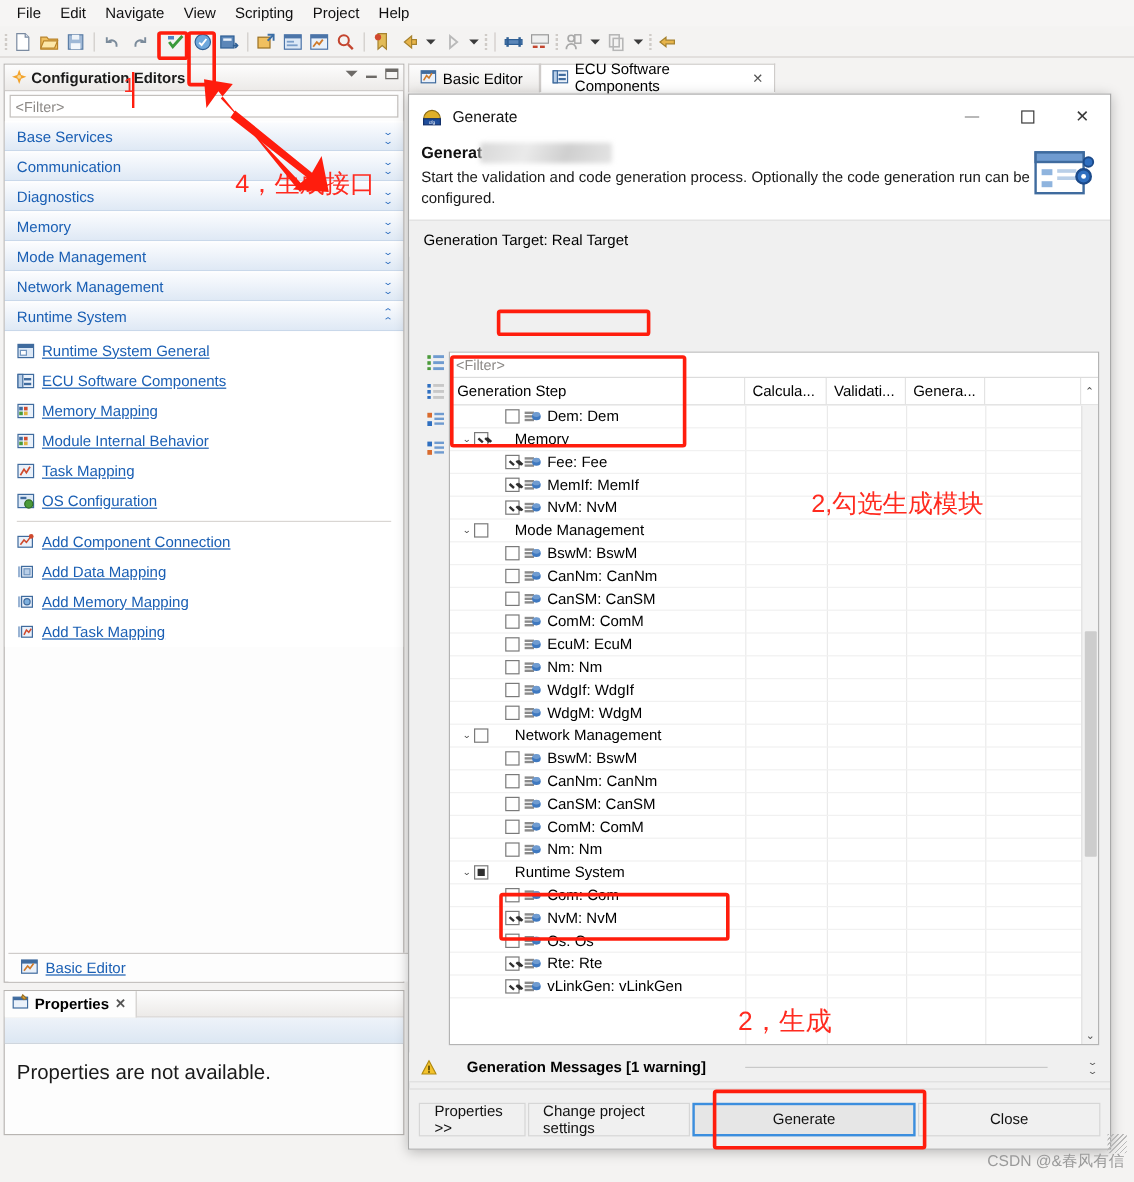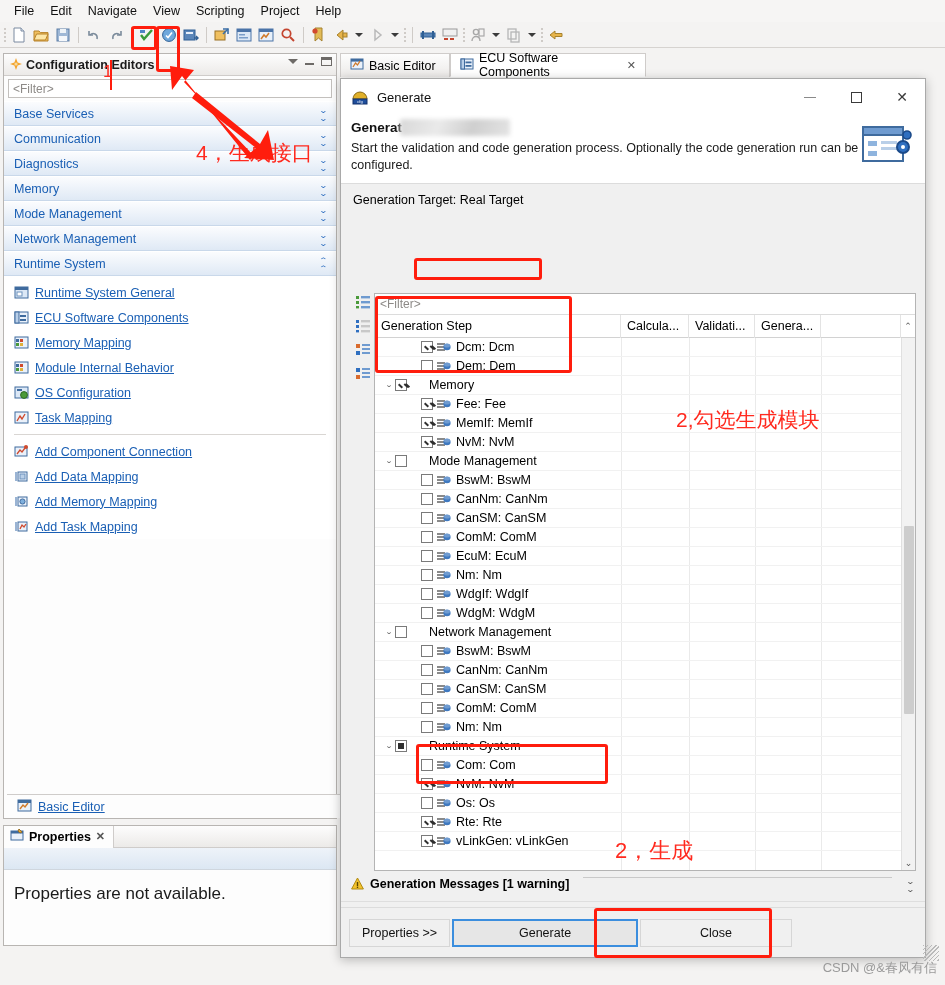--- a/index.html
+++ b/index.html
@@ -150,21 +150,21 @@
   .modicon { width:14px; height:11px; flex:0 0 14px; }
   .tlabel2 { white-space:nowrap; }
   .scrollv { position:absolute; right:0; top:0; bottom:0; width:14px; background:#f2f2f2;
              border-left:1px solid #e0e0e0; }
   .sthumb { position:absolute; left:2px; width:10px; background:#cdcdcd; border-radius:1px; }
   .sarrow { position:absolute; left:0; right:0; height:14px; display:flex; align-items:center;
             justify-content:center; color:#555; font-size:9px; }
 
   
   .msgbar { position:absolute; left:0; right:0; top:798px; height:24px; background:#f0f0f0;
-            display:flex; align-items:flex-start; padding:0 10px; gap:6px; }
+            display:flex; align-items:center; padding:0 10px; gap:25px; }
   .msgbar .warnico { width:13px; height:13px; }
   .msgbar .mtxt { font-weight:bold; font-size:12.5px; white-space:nowrap; }
   .msgbar .mline { flex:1; height:1px; background:#c9c9c9; margin:0 8px; }
   .msgpanel { position:absolute; left:0; right:0; top:822px; bottom:56px; background:#f0f0f0;
               border-top:1px solid #dedede; }
 
   .btnrow { position:absolute; left:0; right:0; bottom:0; height:50px; background:#f0f0f0;
             border-top:1px solid #dcdcdc; display:flex; align-items:center; padding:0 8px; gap:2px; }
   .dbtn { height:28px; min-width:84px; padding:0 12px; background:#e3e3e3; border:1px solid #c0c0c0;
           font-size:12.5px; display:flex; align-items:center; justify-content:center; color:#111; }
@@ -454,35 +454,35 @@
               <rect x="6" y="4" width="3" height="3" fill="#cf4a2e"></rect>
               <rect x="2" y="8" width="3" height="3" fill="#4a9a3a"></rect>
               <rect x="6" y="8" width="3" height="3" fill="#e0b03a"></rect>
             </svg>
         </span>
         <span class="lab">Module Internal Behavior</span>
       </div>
       <div class="lrow">
         <span class="micon">
           <svg width="15" height="15" viewBox="0 0 15 15">
+              <rect x="1" y="2" width="13" height="11" fill="#eaf1fa" stroke="#3f6b9e"></rect>
+              <path d="M3 11l3-5 2 3 3-5" fill="none" stroke="#cf4a2e" stroke-width="1.4"></path>
+            </svg>
+        </span>
+        <span class="lab">Task Mapping</span>
+      </div>
+      <div class="lrow">
+        <span class="micon">
+          <svg width="15" height="15" viewBox="0 0 15 15">
               <rect x="1" y="2" width="13" height="11" fill="#dce8f6" stroke="#3f6b9e"></rect>
               <circle cx="10" cy="10" r="3.4" fill="#4a9a3a" stroke="#2e6b23"></circle>
               <rect x="3" y="4" width="5" height="2" fill="#3f6b9e"></rect>
             </svg>
         </span>
         <span class="lab">OS Configuration</span>
-      </div>
-      <div class="lrow">
-        <span class="micon">
-          <svg width="15" height="15" viewBox="0 0 15 15">
-              <rect x="1" y="2" width="13" height="11" fill="#eaf1fa" stroke="#3f6b9e"></rect>
-              <path d="M3 11l3-5 2 3 3-5" fill="none" stroke="#cf4a2e" stroke-width="1.4"></path>
-            </svg>
-        </span>
-        <span class="lab">Task Mapping</span>
       </div>
 
       <div class="hr"></div>
 
       <div class="lrow">
         <span class="micon">
           <svg width="15" height="15" viewBox="0 0 15 15">
               <rect x="1" y="3" width="12" height="9" fill="#eaf1fa" stroke="#3f6b9e"></rect>
               <path d="M3 10l3-4 2 2 3-4" fill="none" stroke="#cf4a2e" stroke-width="1.3"></path>
               <circle cx="12" cy="3" r="2" fill="#cf4a2e"></circle>
@@ -682,32 +682,20 @@
         <div class="tbody">
           <div class="gridlines">
             <div class="gline" style="left:246px;"></div>
             <div class="gline" style="left:314px;"></div>
             <div class="gline" style="left:380px;"></div>
             <div class="gline" style="left:446px;"></div>
           </div>
           <div id="treeRows">
               <div class="trow">
                 <span style="width: 46px; flex: 0 0 auto;"></span>
-                <span class="cbx on"></span>
-                <span class="modicon" style="margin-left: 4px;"><svg width="14" height="11" viewBox="0 0 14 11">
-                    <rect x="0" y="1" width="8" height="2" fill="#8a8a8a"></rect>
-                    <rect x="0" y="4" width="8" height="2" fill="#8a8a8a"></rect>
-                    <rect x="0" y="7" width="8" height="2" fill="#8a8a8a"></rect>
-                    <ellipse cx="10" cy="5" rx="3.6" ry="3.2" fill="#3f79c0"></ellipse>
-                    <ellipse cx="10" cy="3.4" rx="3" ry="2" fill="#6f9bd0"></ellipse>
-                  </svg></span>
-                <span class="tlabel2" style="margin-left: 5px;">Dcm: Dcm</span>
-              </div>
-              <div class="trow">
-                <span style="width: 46px; flex: 0 0 auto;"></span>
                 <span class="cbx"></span>
                 <span class="modicon" style="margin-left: 4px;"><svg width="14" height="11" viewBox="0 0 14 11">
                     <rect x="0" y="1" width="8" height="2" fill="#8a8a8a"></rect>
                     <rect x="0" y="4" width="8" height="2" fill="#8a8a8a"></rect>
                     <rect x="0" y="7" width="8" height="2" fill="#8a8a8a"></rect>
                     <ellipse cx="10" cy="5" rx="3.6" ry="3.2" fill="#3f79c0"></ellipse>
                     <ellipse cx="10" cy="3.4" rx="3" ry="2" fill="#6f9bd0"></ellipse>
                   </svg></span>
                 <span class="tlabel2" style="margin-left: 5px;">Dem: Dem</span>
               </div>
@@ -1009,20 +997,21 @@
       <span class="chev" style="color:#555;">
           <i>⌄</i>
           <i>⌄</i>
         </span>
     </div>
 
     <div class="msgpanel"></div>
 
     <div class="btnrow">
       <div class="dbtn plain">Properties &gt;&gt;</div>
+      <div class="dbtn plain">Change project settings</div>
       <div class="dbtn primary">Generate</div>
       <div class="dbtn plain" style="min-width:152px;">Close</div>
     </div>
   </div>
 
   <div class="redbox" style="left:131px; top:26px; width:26px; height:24px;"></div>
   <div class="redbox" style="left:156px; top:26px; width:24px; height:46px;"></div>
   <div class="vline" style="left:110px; top:60px; width:2px; height:30px;"></div>
 
   <div class="annot" style="left:103px; top:62px; font-size:17px;">1</div>

